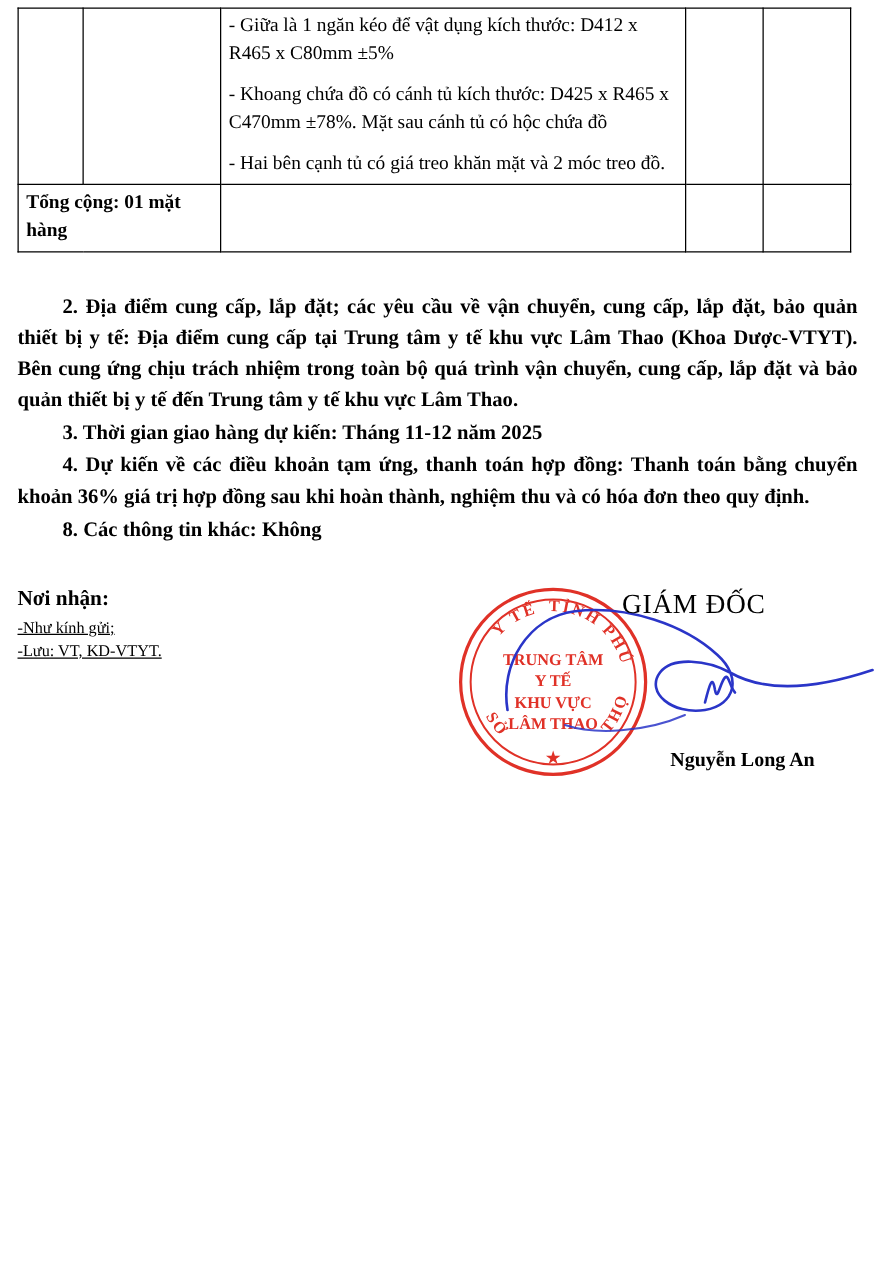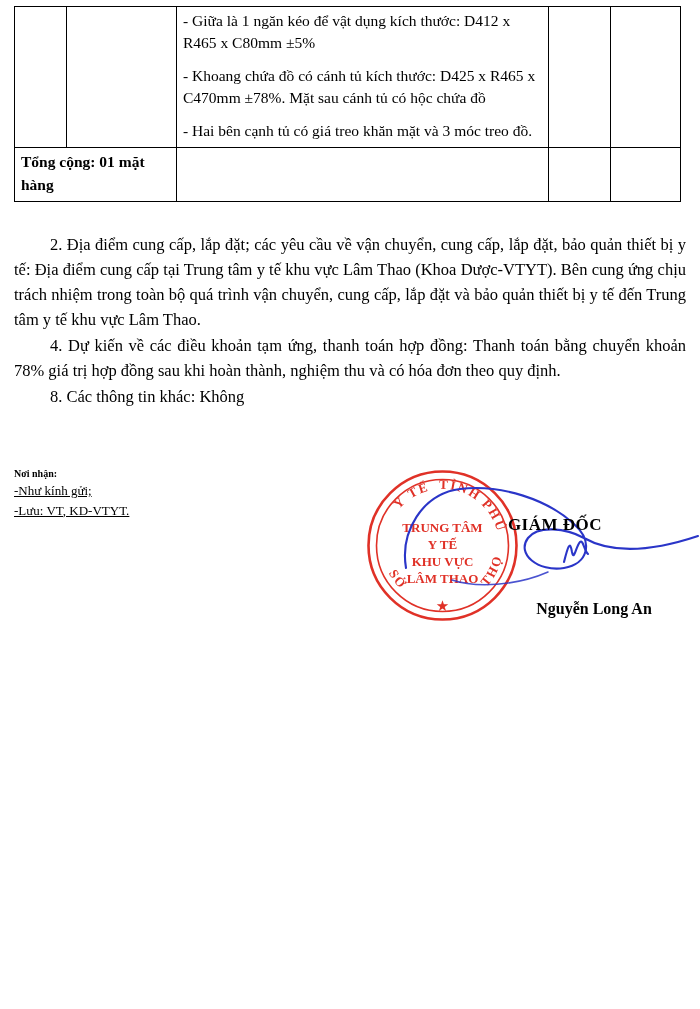--- a/index.html
+++ b/index.html
@@ -54,57 +54,57 @@
 
   
   .body-text {
     position: absolute;
     left: 14px;
     top: 232px;
     width: 672px;
     font-size: 16.5px;
     line-height: 1.52;
     text-align: justify;
+    font-weight: bold;
   }
   .body-text p {
     margin: 0 0 1px 0;
     text-indent: 36px;
   }
 
   
   .recipients {
     position: absolute;
     left: 14px;
     top: 466px;
     font-size: 13.5px;
     line-height: 1.5;
   }
   .recipients .title {
     font-weight: bold;
-    font-size: 10px;
+    font-size: 17px;
   }
   .recipients .line {
     font-size: 13px;
     text-decoration: underline;
   }
 
   
   .signature-block {
     position: absolute;
     left: 400px;
     top: 470px;
     width: 270px;
     text-align: center;
   }
   .sig-title {
-    font-weight: bold;
-    font-size: 17px;
+    font-weight: normal;
+    font-size: 22px;
     letter-spacing: 0.5px;
     margin-left: 40px;
-    margin-top: 45px;
   }
   .sig-name {
     position: absolute;
     left: 24px;
     top: 130px;
     width: 260px;
     text-align: center;
     font-weight: bold;
     font-size: 16px;
     margin-left: 40px;
@@ -144,37 +144,38 @@
         <col class="col-d">
         <col class="col-e">
     </colgroup>
     <tbody>
       <tr>
         <td></td>
         <td></td>
         <td class="cell-spec">
           <p>- Giữa là 1 ngăn kéo để vật dụng kích thước: D412 x R465 x C80mm ±5%</p>
           <p>- Khoang chứa đồ có cánh tủ kích thước: D425 x R465 x C470mm ±78%.  Mặt sau cánh tủ có hộc chứa đồ</p>
-          <p class="tight">- Hai bên cạnh tủ có giá treo khăn mặt và 3 móc treo đồ.</p>
+          <p class="tight">- Hai bên cạnh tủ có giá treo khăn mặt và 2 móc treo đồ.</p>
         </td>
         <td></td>
         <td></td>
       </tr>
       <tr>
         <td class="total-cell" colspan="2">Tổng cộng: 01 mặt hàng</td>
         <td></td>
         <td></td>
         <td></td>
       </tr>
     </tbody>
   </table>
 
   <div class="body-text">
     <p>2. Địa điểm cung cấp, lắp đặt; các yêu cầu về vận chuyển, cung cấp, lắp đặt, bảo quản thiết bị y tế:  Địa điểm cung cấp tại Trung tâm y tế khu vực Lâm Thao (Khoa Dược-VTYT). Bên cung ứng chịu trách nhiệm trong toàn bộ quá trình vận chuyển, cung cấp, lắp đặt và bảo quản thiết bị y tế đến Trung tâm y tế khu vực Lâm Thao.</p>
-    <p>4. Dự kiến về các điều khoản tạm ứng, thanh toán hợp đồng: Thanh toán bằng chuyển khoản 78% giá trị hợp đồng sau khi hoàn thành, nghiệm thu và có hóa đơn theo quy định.</p>
+    <p>3. Thời gian giao hàng dự kiến: Tháng 11-12 năm 2025</p>
+    <p>4. Dự kiến về các điều khoản tạm ứng, thanh toán hợp đồng: Thanh toán bằng chuyển khoản 36% giá trị hợp đồng sau khi hoàn thành, nghiệm thu và có hóa đơn theo quy định.</p>
     <p>8. Các thông tin khác: Không</p>
   </div>
 
   <div class="recipients">
     <div class="title">Nơi nhận:</div>
     <div class="line">-Như kính gửi;</div>
     <div class="line">-Lưu: VT, KD-VTYT.</div>
   </div>
 
   <div class="stamp">

